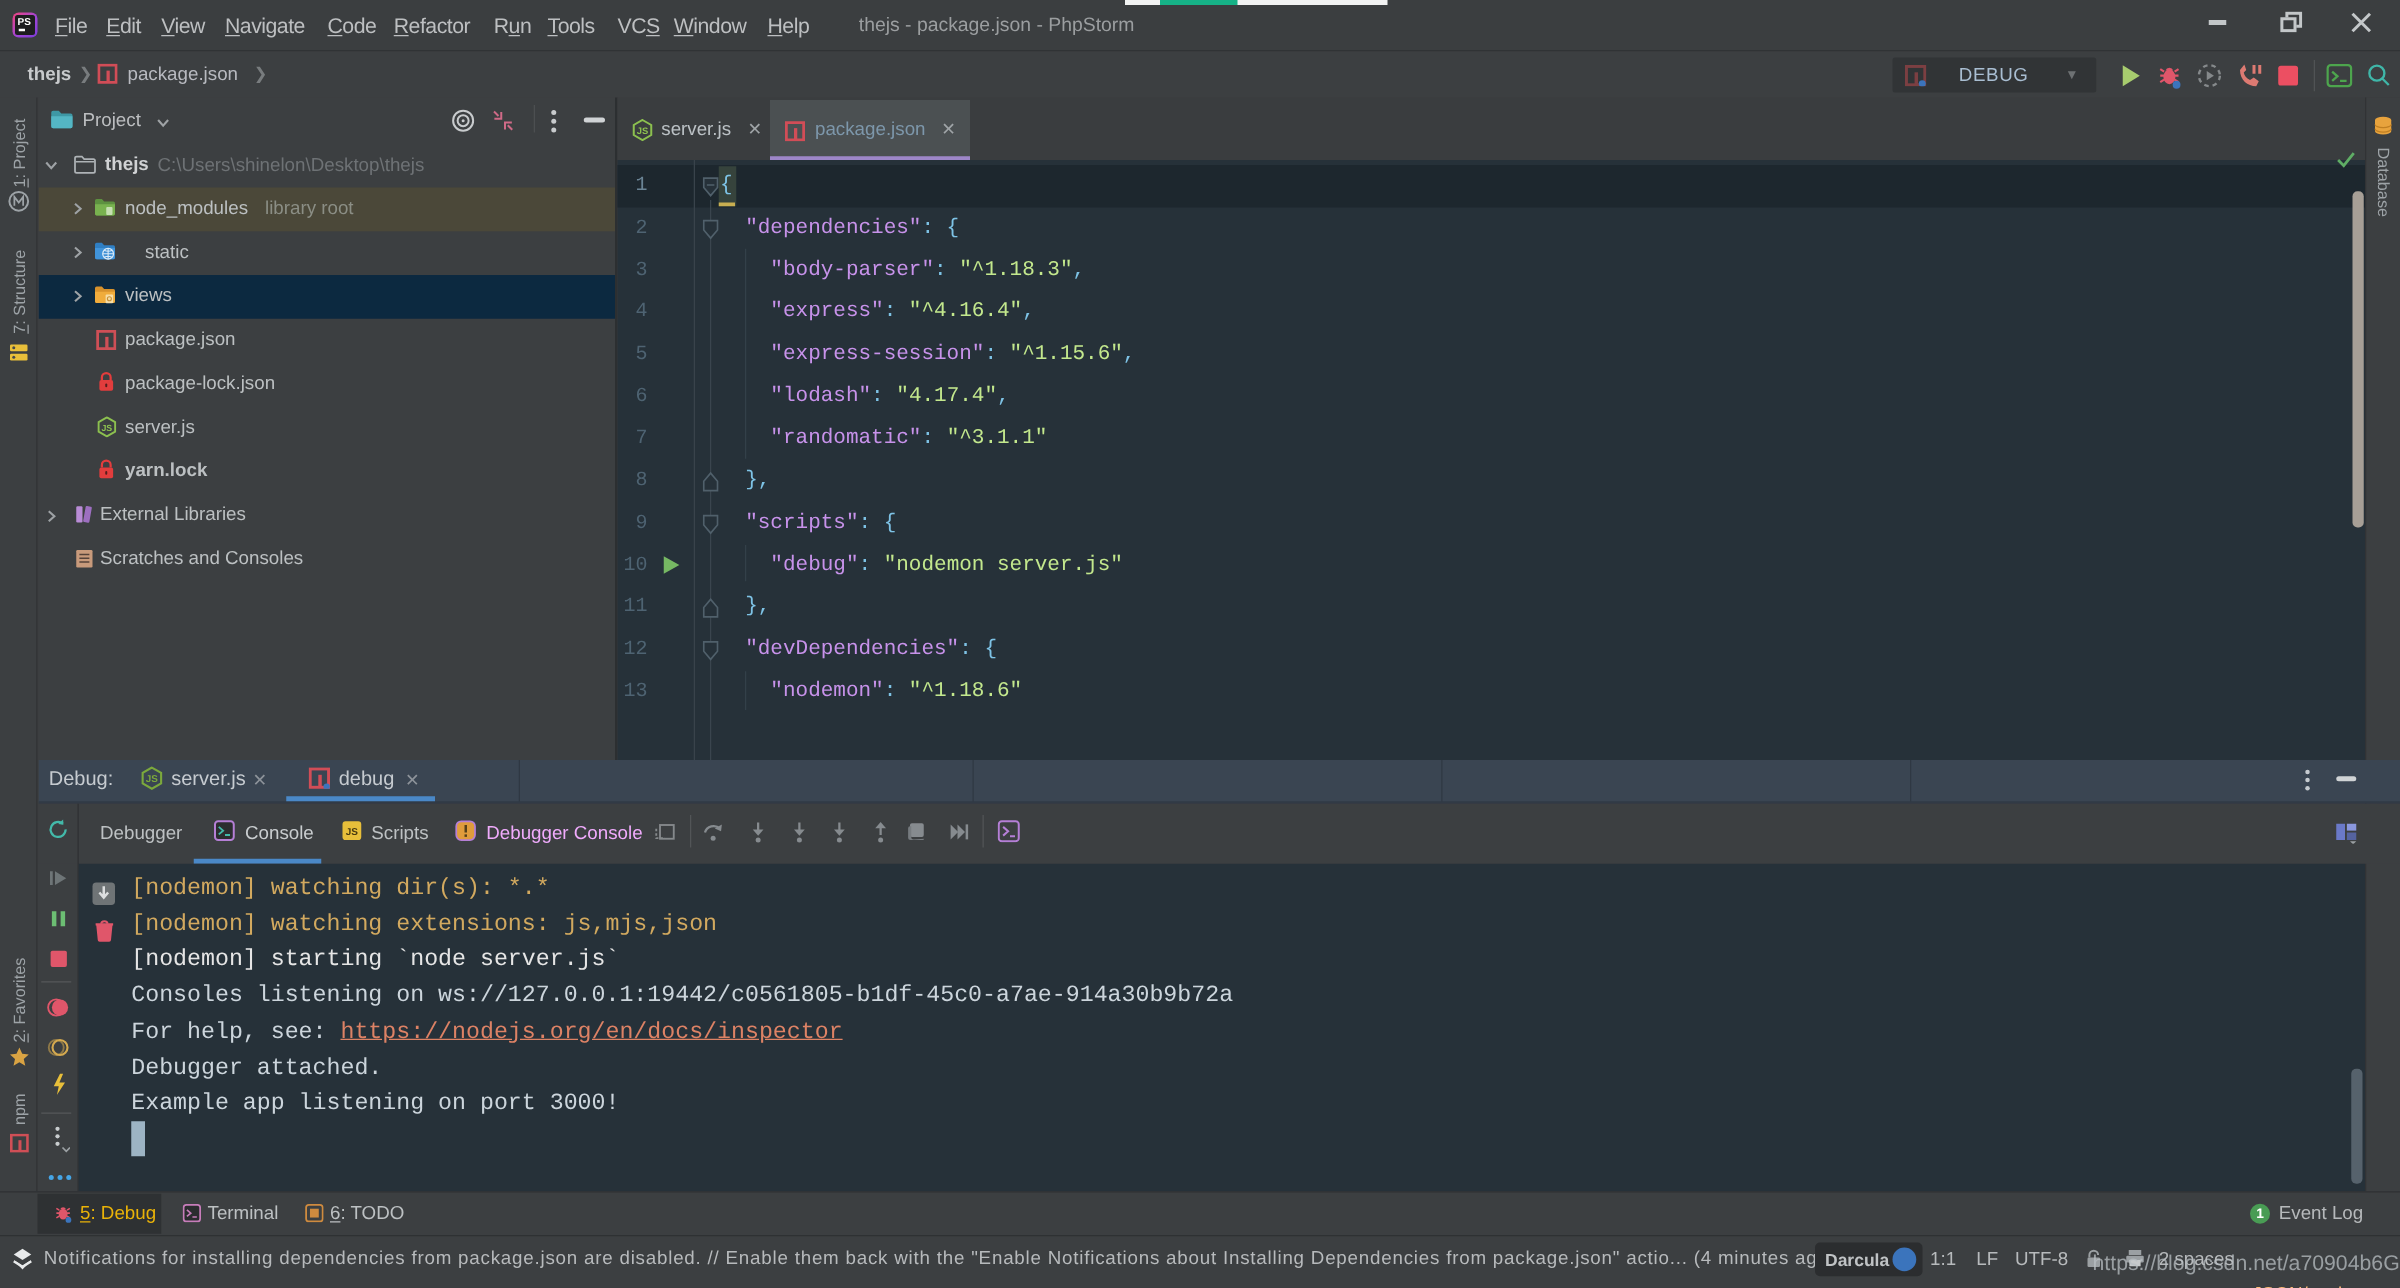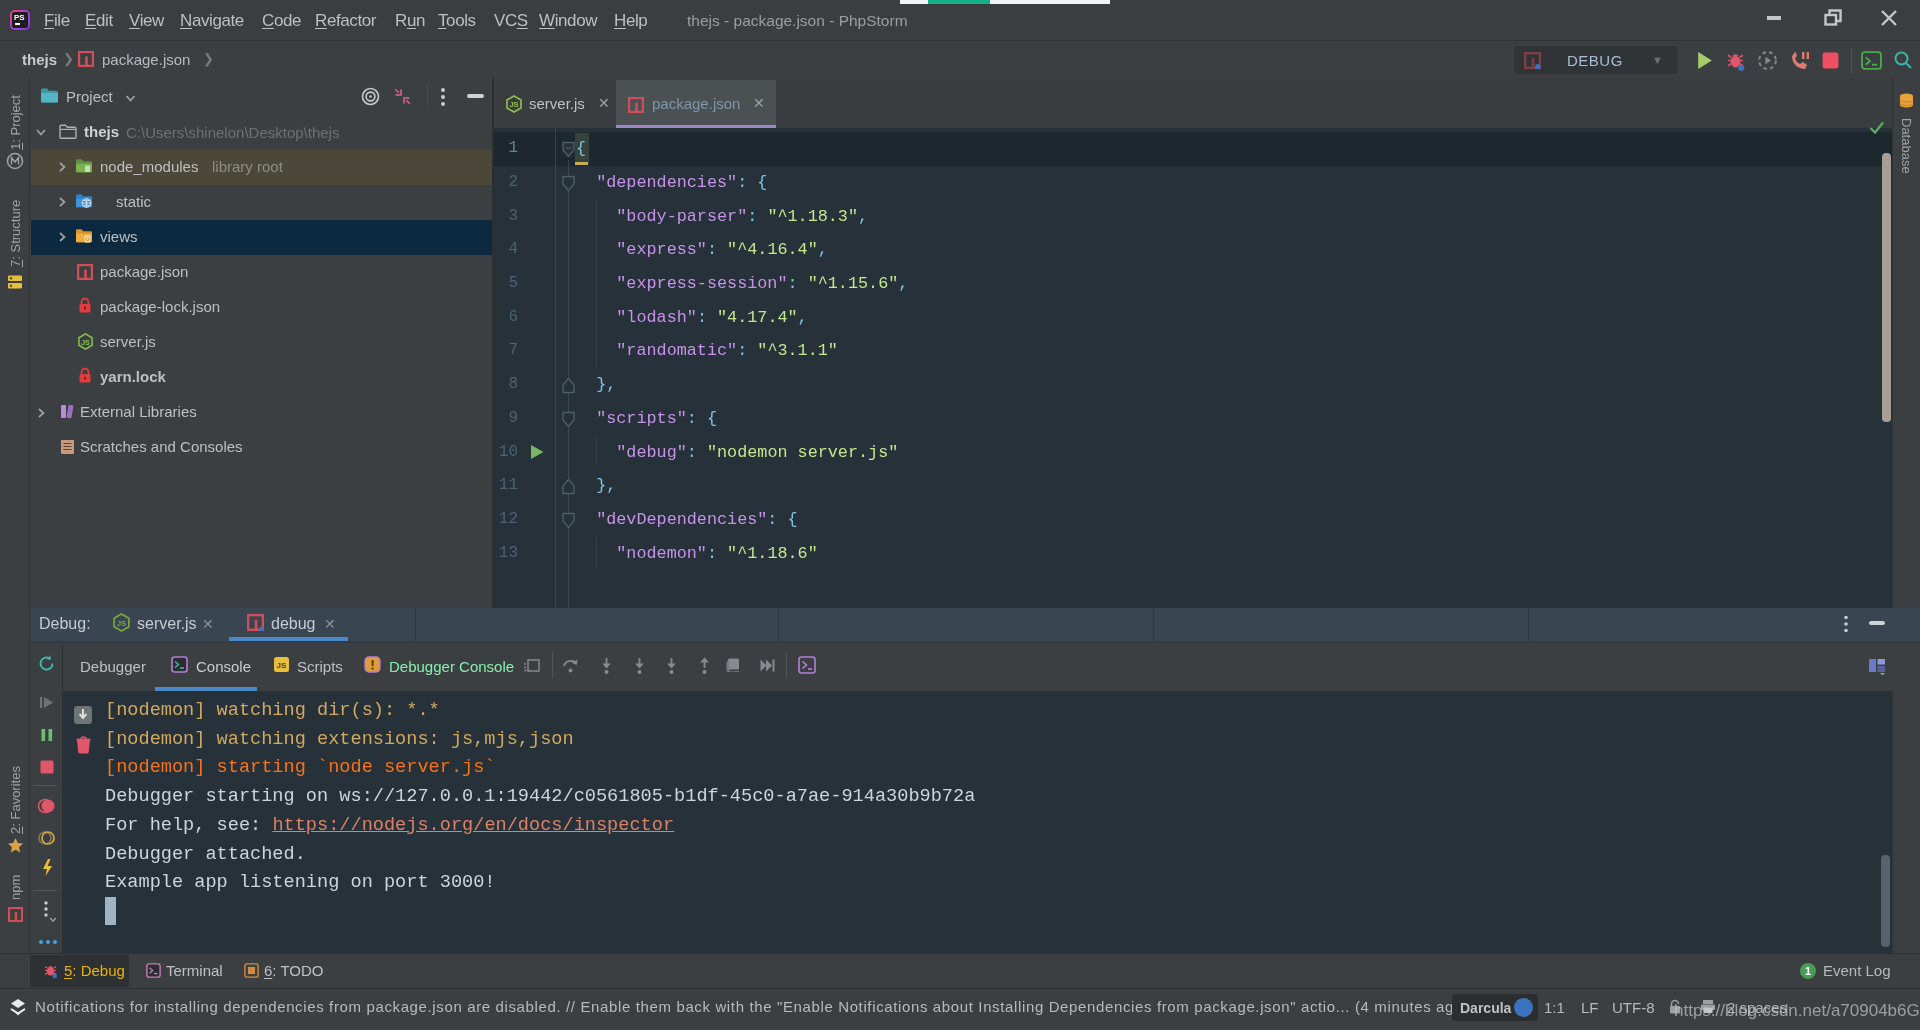--- a/index.html
+++ b/index.html
@@ -14,21 +14,21 @@
 .k { color:#c792ea; }
 .s { color:#c3e88d; }
 .p { color:#7ec3e6; }
 .cl { position:absolute; left:576px; font-size:16.8px; line-height:33.7px;
   height:33.7px; white-space:pre; font-family:"Liberation Mono",monospace; }
 .ln { position:absolute; font-size:16px; color:#4e6372; width:42px; text-align:right;
   left:476px; line-height:33.7px; height:33.7px; font-family:"Liberation Mono",monospace; }
 .con { position:absolute; left:105px; font-size:18.6px; line-height:28.7px;
   height:28.7px; white-space:pre; color:#ccd5dc; font-family:"Liberation Mono",monospace; }
 .cy { color:#d2a95f;text-align:right; }
-.cg { color:#f97316; }
+.cg { color:#e5e5e5; }
 .mi { position:absolute; top:11px; font-size:17px; color:#bdbfc1; letter-spacing:-0.4px; white-space:nowrap; }
 </style>
 </head>
 <body>
 
 <div class="abs" style="left:0;top:0;width:1920px;height:40px;background:#3b3e40;"></div>
 <div class="abs" style="left:10px;top:10px;width:20px;height:20px;border-radius:5px;
   background:linear-gradient(135deg,#f0447c 0%,#a045d8 55%,#7b3cd8 100%);"></div>
 <div class="abs" style="left:12px;top:12px;width:16px;height:16px;background:#1d1d1f;border-radius:2px;"></div>
 <div class="abs" style="left:14px;top:13px;font-size:8px;font-weight:bold;color:#fff;">PS</div>
@@ -372,21 +372,21 @@
 <svg class="abs" style="left:273px;top:656px;" width="17" height="17" viewBox="0 0 17 17">
  <rect x="1" y="1" width="15" height="15" rx="2.5" fill="#e8bf3a"></rect>
  <text x="8.5" y="12" font-size="8" font-weight="bold" fill="#4a3c10" text-anchor="middle" font-family="Liberation Sans">JS</text>
   </svg>
 <div class="abs" style="left:297px;top:658px;font-size:15px;color:#bdc1c3;">Scripts</div>
 <svg class="abs" style="left:364px;top:656px;" width="17" height="17" viewBox="0 0 17 17">
  <rect x="1" y="1" width="15" height="15" rx="4" fill="#e09c3c" stroke="#b57fd6" stroke-width="1.4"></rect>
  <rect x="7.6" y="4" width="2" height="6" fill="#55401a"></rect>
  <rect x="7.6" y="11.5" width="2" height="2" fill="#55401a"></rect>
   </svg>
-<div class="abs" style="left:389px;top:658px;font-size:15px;color:#86efac;">Debugger Console</div>
+<div class="abs" style="left:389px;top:658px;font-size:15px;color:#f0abfc;">Debugger Console</div>
 <svg class="abs" style="left:523px;top:657px;" width="18" height="17" viewBox="0 0 18 17">
  <rect x="5" y="3" width="11" height="11" fill="none" stroke="#85898b" stroke-width="1.5"></rect>
  <path d="M2 6 V13.5 H9" fill="none" stroke="#85898b" stroke-width="1.5" stroke-dasharray="2 1.6"></path>
   </svg>
 <div class="abs" style="left:552px;top:652px;width:1px;height:26px;background:#525557;"></div>
 <svg class="abs" style="left:561px;top:656px;" width="19" height="19" viewBox="0 0 19 19">
     <path d="M3 10 a7 6.5 0 0 1 12-3" stroke="#868b8f" stroke-width="1.8" fill="none"></path>
     <path d="M16.5 3.5 L15.8 9 L10.8 6.8 Z" fill="#868b8f"></path>
     <circle cx="9.5" cy="14.5" r="2" fill="#868b8f"></circle>
   </svg>
@@ -473,21 +473,21 @@
  <path d="M10 4 V12 M6.5 9 L10 13 L13.5 9" stroke="#dcdedf" stroke-width="2" fill="none"></path>
   </svg>
 <svg class="abs" style="left:75px;top:735px;" width="17" height="19" viewBox="0 0 17 19">
  <path d="M2 5 H15 L13.8 17 a1.5 1.5 0 0 1-1.5 1.4 H4.7 A1.5 1.5 0 0 1 3.2 17 Z" fill="#e0566a"></path>
  <path d="M1.5 4.5 H15.5" stroke="#e0566a" stroke-width="1.8"></path>
  <path d="M6 4 a2.5 2 0 0 1 5 0" fill="none" stroke="#e0566a" stroke-width="1.6"></path>
   </svg>
 <div class="con cy" style="top:697.0px;">[nodemon] watching dir(s): *.*</div>
 <div class="con cy" style="top:725.7px;">[nodemon] watching extensions: js,mjs,json</div>
 <div class="con cg" style="top:754.4px;">[nodemon] starting `node server.js`</div>
-<div class="con " style="top:783.1px;">Debugger starting on ws://127.0.0.1:19442/c0561805-b1df-45c0-a7ae-914a30b9b72a</div>
+<div class="con " style="top:783.1px;">Consoles listening on ws://127.0.0.1:19442/c0561805-b1df-45c0-a7ae-914a30b9b72a</div>
 <div class="con " style="top:811.8px;">For help, see: <span style="color:#dd8265;text-decoration:underline;">https://nodejs.org/en/docs/inspector</span></div>
 <div class="con " style="top:840.5px;">Debugger attached.</div>
 <div class="con " style="top:869.2px;">Example app listening on port 3000!</div>
 <div class="abs" style="left:105px;top:897px;width:11px;height:28px;background:#9db4c4;"></div>
 <div class="abs" style="left:1881px;top:855px;width:9px;height:92px;background:#56626c;border-radius:4px;"></div>
 
 <div class="abs" style="left:0;top:953px;width:1920px;height:35px;background:#3c3f41;border-top:1px solid #2e3133;"></div>
 <div class="abs" style="left:30px;top:955px;width:99px;height:32px;background:#2e3133;"></div>
 <svg class="abs" style="left:42px;top:962px;" width="17" height="17" viewBox="0 0 22 22">
  <g stroke="#e0566a" stroke-width="1.6" fill="none">

